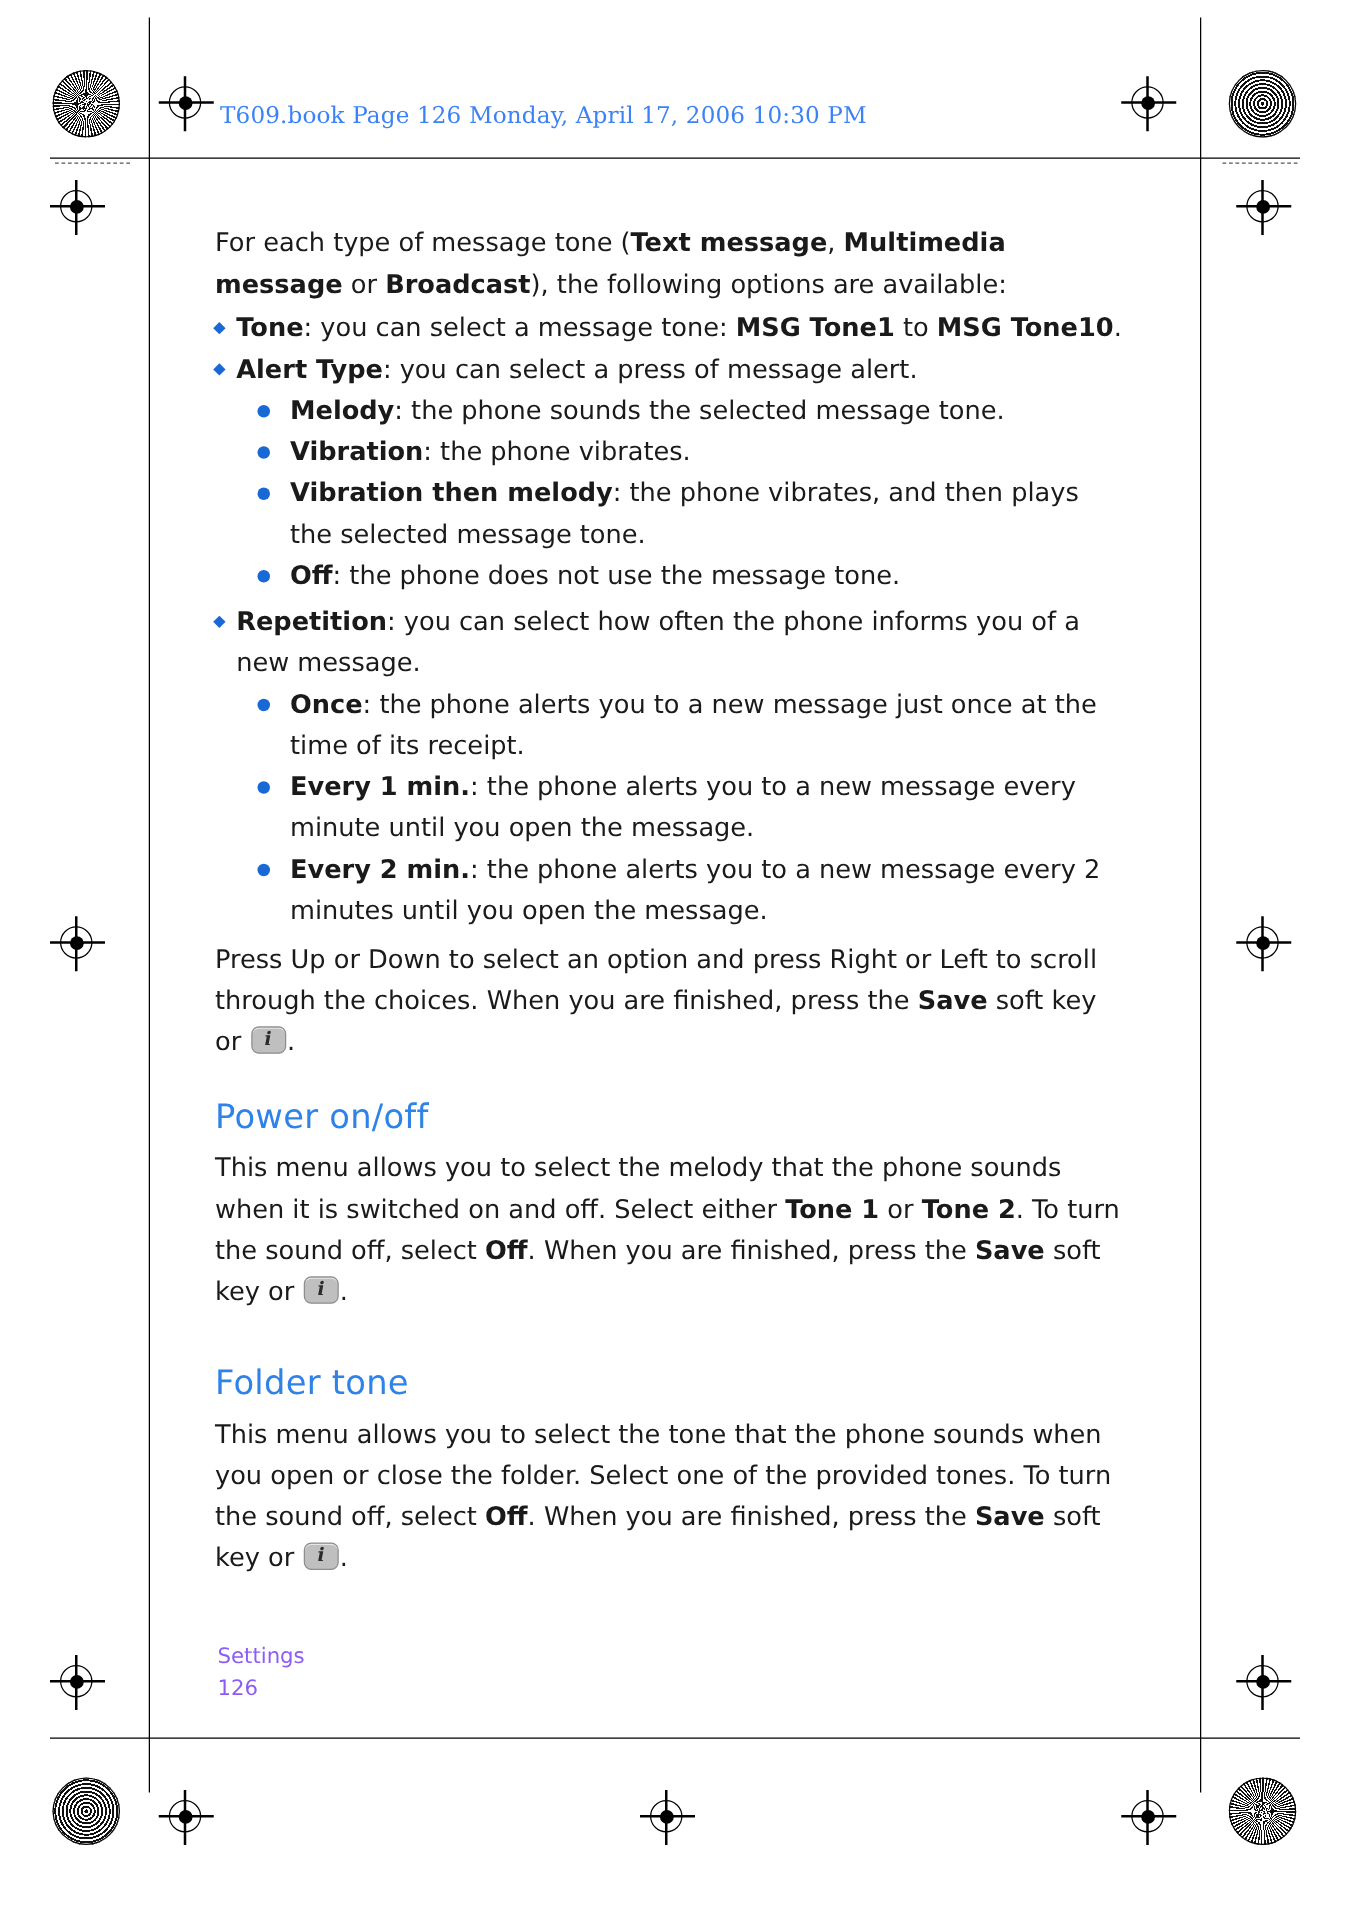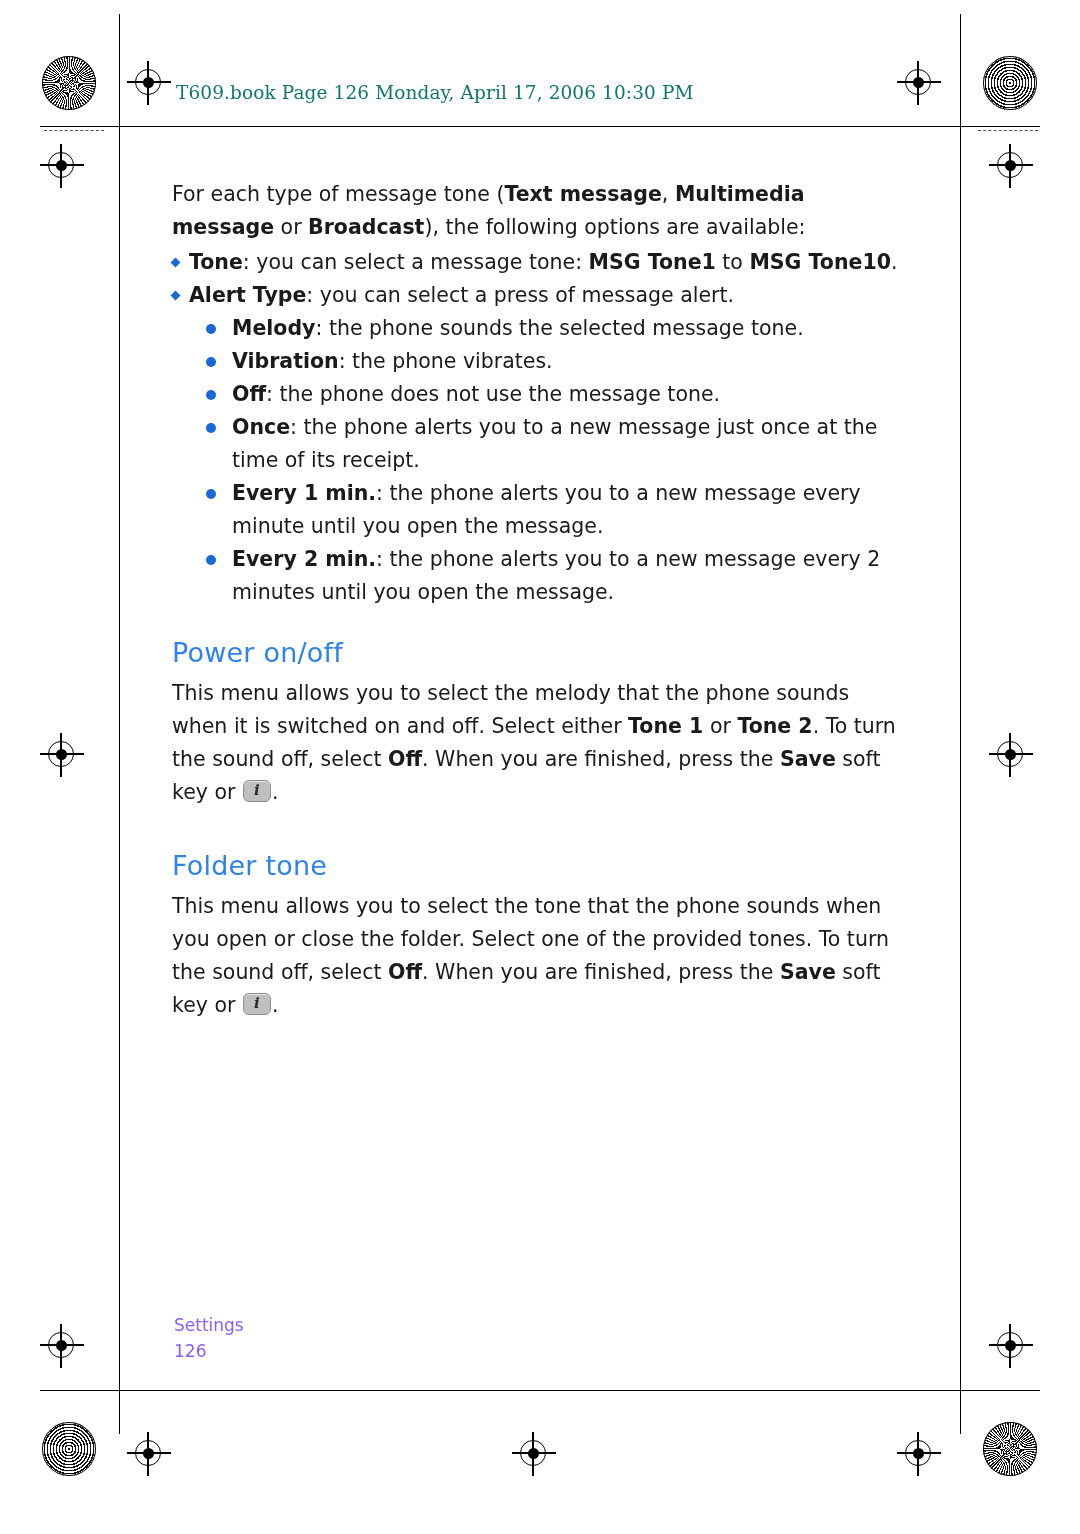--- a/index.html
+++ b/index.html
@@ -69,21 +69,21 @@
     border-top: 1px dashed #555;
   }
 
   
   .book-header {
     position: absolute;
     left: 176px;
     top: 82px;
     font-family: "DejaVu Serif", serif;
     font-size: 18.5px;
-    color: #0f766e;
+    color: #3b82f6;
     white-space: nowrap;
     letter-spacing: 0.1px;
   }
 
   
   .page-body {
     position: absolute;
     left: 172px;
     top: 178px;
     width: 730px;
@@ -239,30 +239,35 @@
   <p class="para"><span>For each type of message tone (</span><span class="b">Text message</span><span>, </span><span class="b">Multimedia message</span><span> or </span><span class="b">Broadcast</span><span>), the following options are available:</span></p>
 
   <ul class="lvl1">
     <li><span class="b">Tone</span><span>: you can select a message tone: </span><span class="b">MSG Tone1</span><span> to </span><span class="b">MSG Tone10</span><span>.</span></li>
     <li><span class="b">Alert Type</span><span>: you can select a press of message alert.</span></li>
   </ul>
 
   <ul class="lvl2">
     <li><span class="b">Melody</span><span>: the phone sounds the selected message tone.</span></li>
     <li><span class="b">Vibration</span><span>: the phone vibrates.</span></li>
+    <li><span class="b">Vibration then melody</span><span>: the phone vibrates, and then plays the selected message tone.</span></li>
     <li><span class="b">Off</span><span>: the phone does not use the message tone.</span></li>
   </ul>
 
+  <ul class="lvl1" style="margin-top:4px;">
+    <li><span class="b">Repetition</span><span>: you can select how often the phone informs you of a new message.</span></li>
+  </ul>
 
   <ul class="lvl2">
     <li><span class="b">Once</span><span>: the phone alerts you to a new message just once at the time of its receipt.</span></li>
     <li><span class="b">Every 1 min.</span><span>: the phone alerts you to a new message every minute until you open the message.</span></li>
     <li><span class="b">Every 2 min.</span><span>: the phone alerts you to a new message every 2 minutes until you open the message.</span></li>
   </ul>
 
+  <p class="para" style="margin-top:6px;"><span>Press Up or Down to select an option and press Right or Left to scroll through the choices. When you are finished, press the </span><span class="b">Save</span><span> soft key or </span><span class="ikey"></span><span>.</span></p>
 
   <h2 class="section">Power on/off</h2>
 
   <p class="para"><span>This menu allows you to select the melody that the phone sounds when it is switched on and off. Select either </span><span class="b">Tone 1</span><span> or </span><span class="b">Tone 2</span><span>. To turn the sound off, select </span><span class="b">Off</span><span>. When you are finished, press the </span><span class="b">Save</span><span> soft key or </span><span class="ikey"></span><span>.</span></p>
 
   <h2 class="section" style="margin-top:41px;">Folder tone</h2>
 
   <p class="para"><span>This menu allows you to select the tone that the phone sounds when you open or close the folder. Select one of the provided tones. To turn the sound off, select </span><span class="b">Off</span><span>. When you are finished, press the </span><span class="b">Save</span><span> soft key or </span><span class="ikey"></span><span>.</span></p>
 
 </div>

